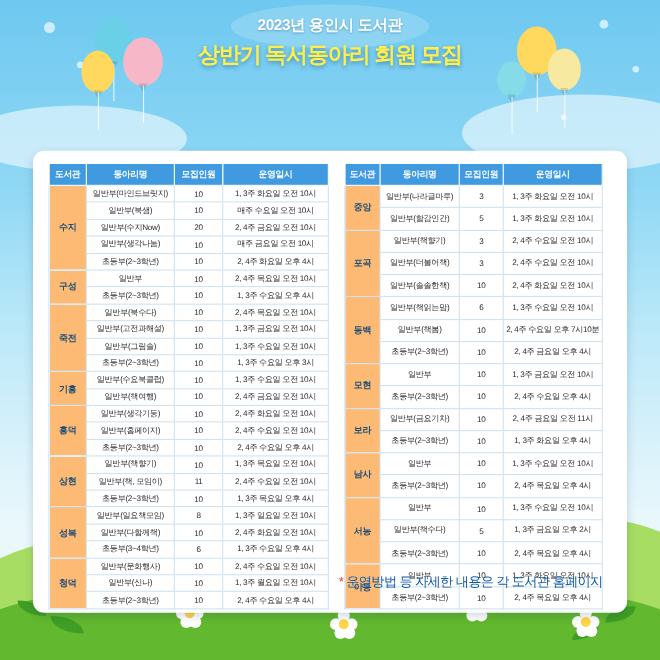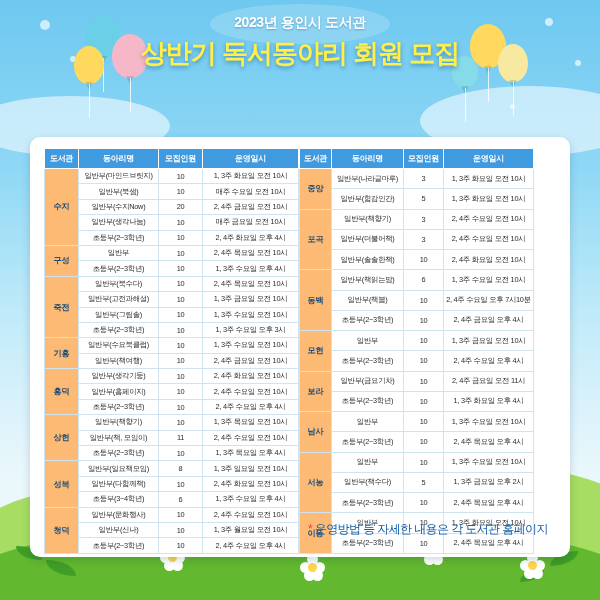--- a/index.html
+++ b/index.html
@@ -139,25 +139,26 @@
   .head .yr {
     font-size: 14px;
     font-weight: bold;
     color: #ffffff;
     letter-spacing: -0.4px;
     text-shadow: 0 1px 2px rgba(0,60,110,0.35);
     text-align: center;
   }
   .head .title {
     margin-top: 4px;
-    font-size: 26px;
+    font-size: 20px;
     font-weight: bold;
     color: #ffef4a;
     letter-spacing: -1px;
     text-shadow: 0 2px 4px rgba(0,60,110,0.45);
+    font-family: Liberation Serif, serif;
   }
   .info {
     position: absolute;
     top: 68px;
     left: 128px;
     z-index: 5;
     color: #ffffff;
     font-size: 10.5px;
     line-height: 15.5px;
     letter-spacing: -0.4px;
@@ -174,20 +175,21 @@
     background: #ffffff;
     border-radius: 10px;
     box-shadow: 0 3px 9px rgba(0,40,80,0.18);
     z-index: 6;
   }
   .cols {
     position: absolute;
     left: 14px;
     top: 11px;
     display: flex;
+    gap: 14px;
   }
   table.tbl {
     border-collapse: collapse;
     table-layout: fixed;
     font-size: 7.4px;
     color: #2b2b2b;
   }
   table.tbl th {
     background: #3f9ae0;
     color: #ffffff;

